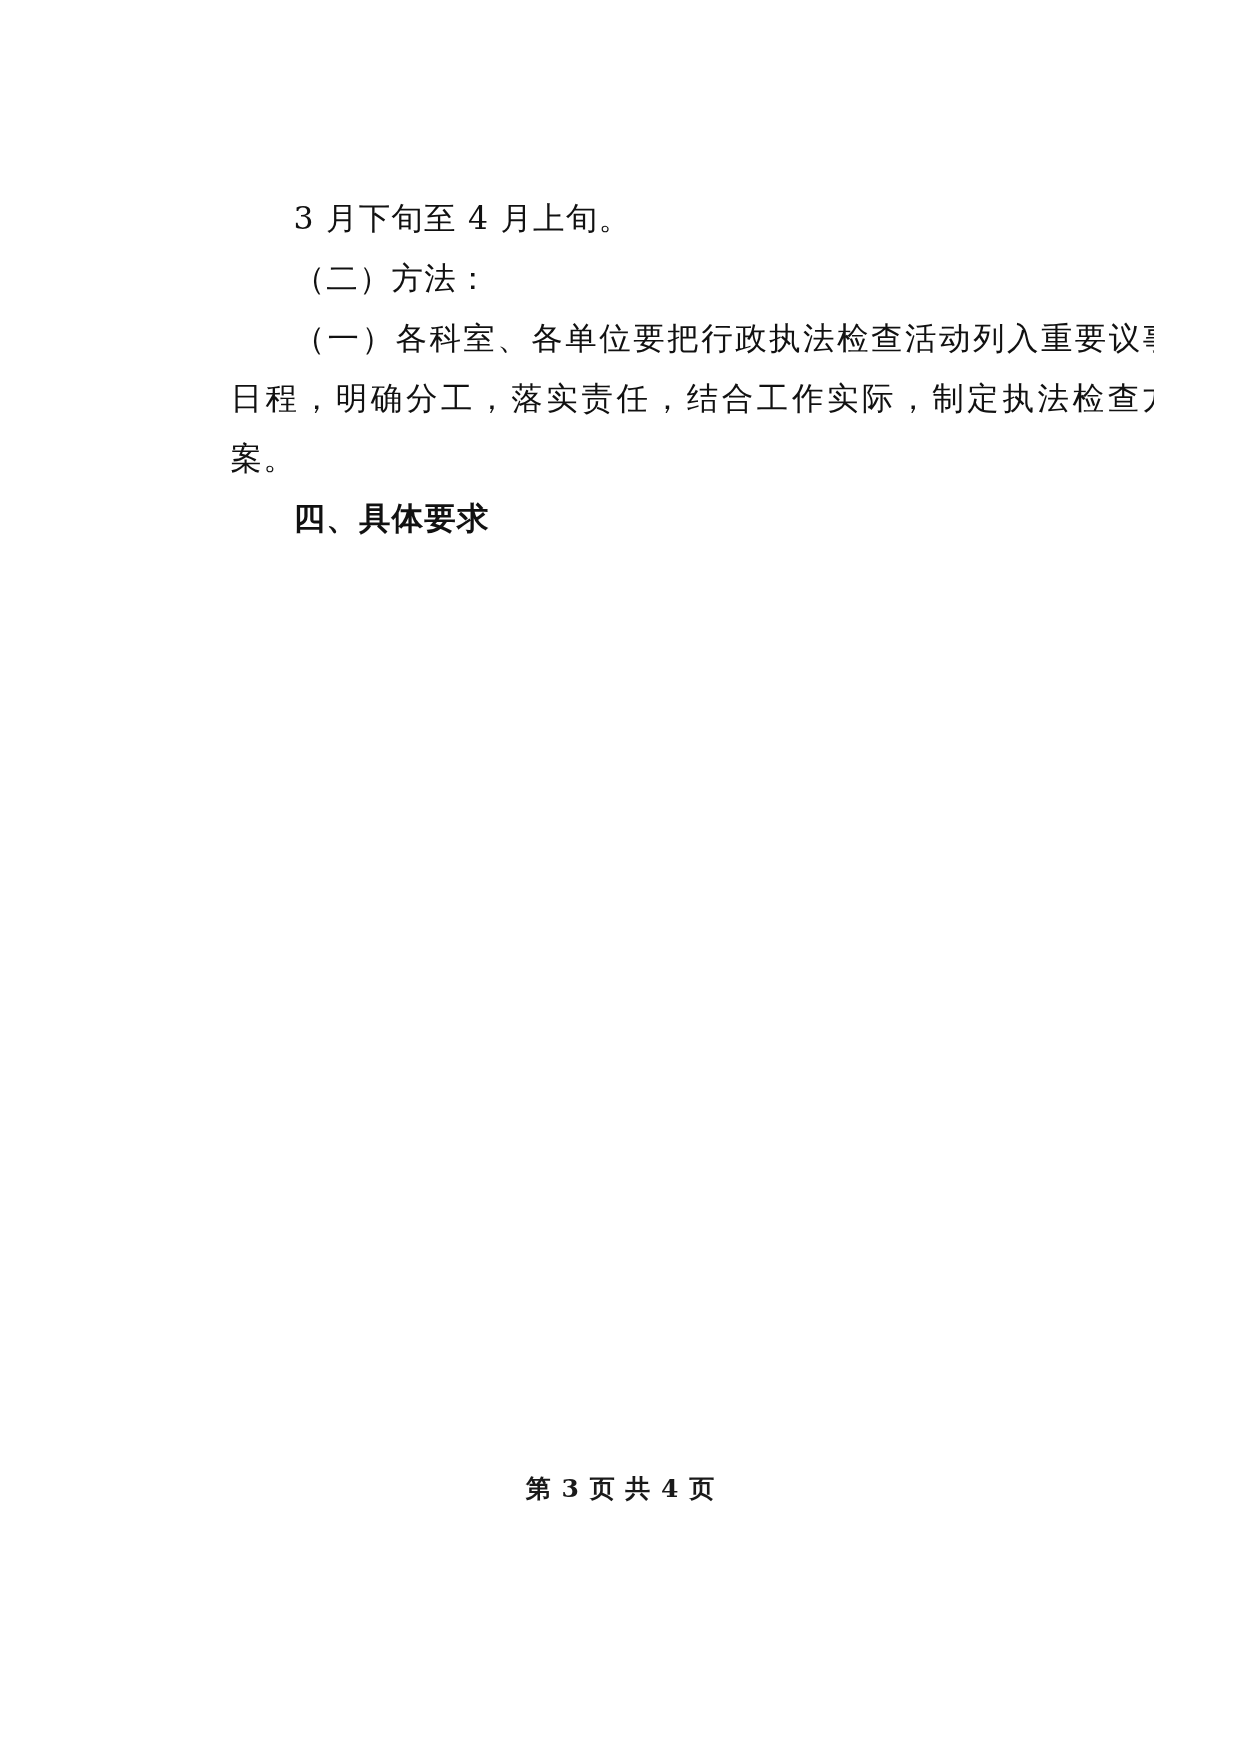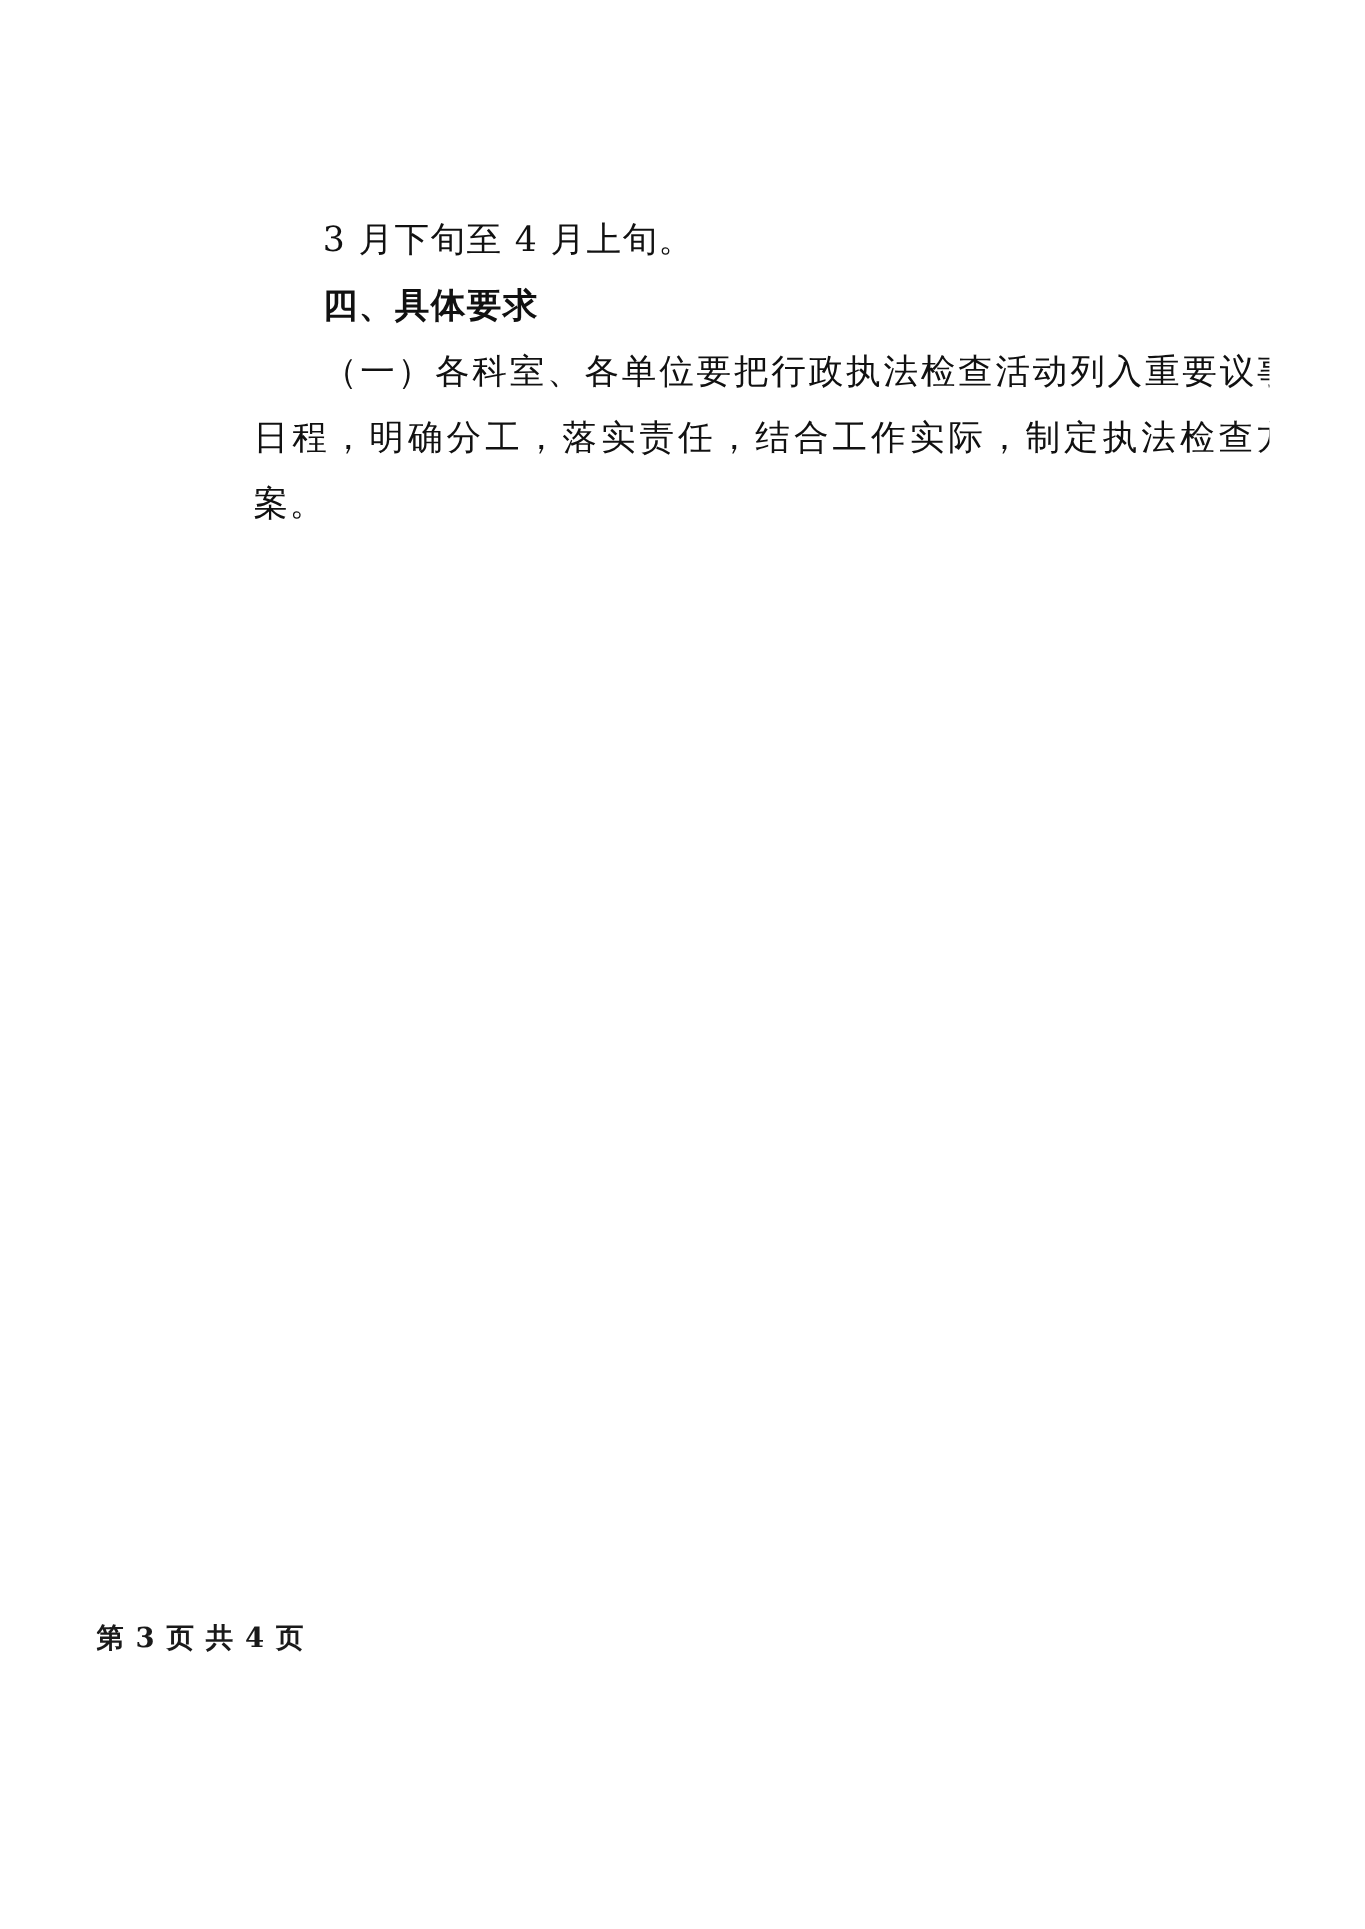--- a/index.html
+++ b/index.html
@@ -36,30 +36,32 @@
     font-weight: 400;
   }
   .para.heading {
     font-weight: 700;
   }
   .footer {
     position: absolute;
     left: 0;
     right: 0;
     top: 1472px;
+    text-align: center;
     font-size: 25px;
     letter-spacing: 1px;
     color: #1a1a1a;
     font-weight: 700;
     font-family: "DejaVu Serif", "Liberation Serif", serif;
   }
 </style>
 </head>
 <body>
 
 <div class="page">
   <div class="content">
     <p class="para">3 月下旬至 4 月上旬。</p>
+    <p class="para">（二）方法：</p>
+    <p class="para">（一）各科室、各单位要把行政执法检查活动列入重要议事日程，明确分工，落实责任，结合工作实际，制定执法检查方案。</p>
     <p class="para heading">四、具体要求</p>
-    <p class="para">（一）各科室、各单位要把行政执法检查活动列入重要议事日程，明确分工，落实责任，结合工作实际，制定执法检查方案。</p>
   </div>
   <div class="footer">第 3 页 共 4 页</div>
 </div>
 
 </body></html>

